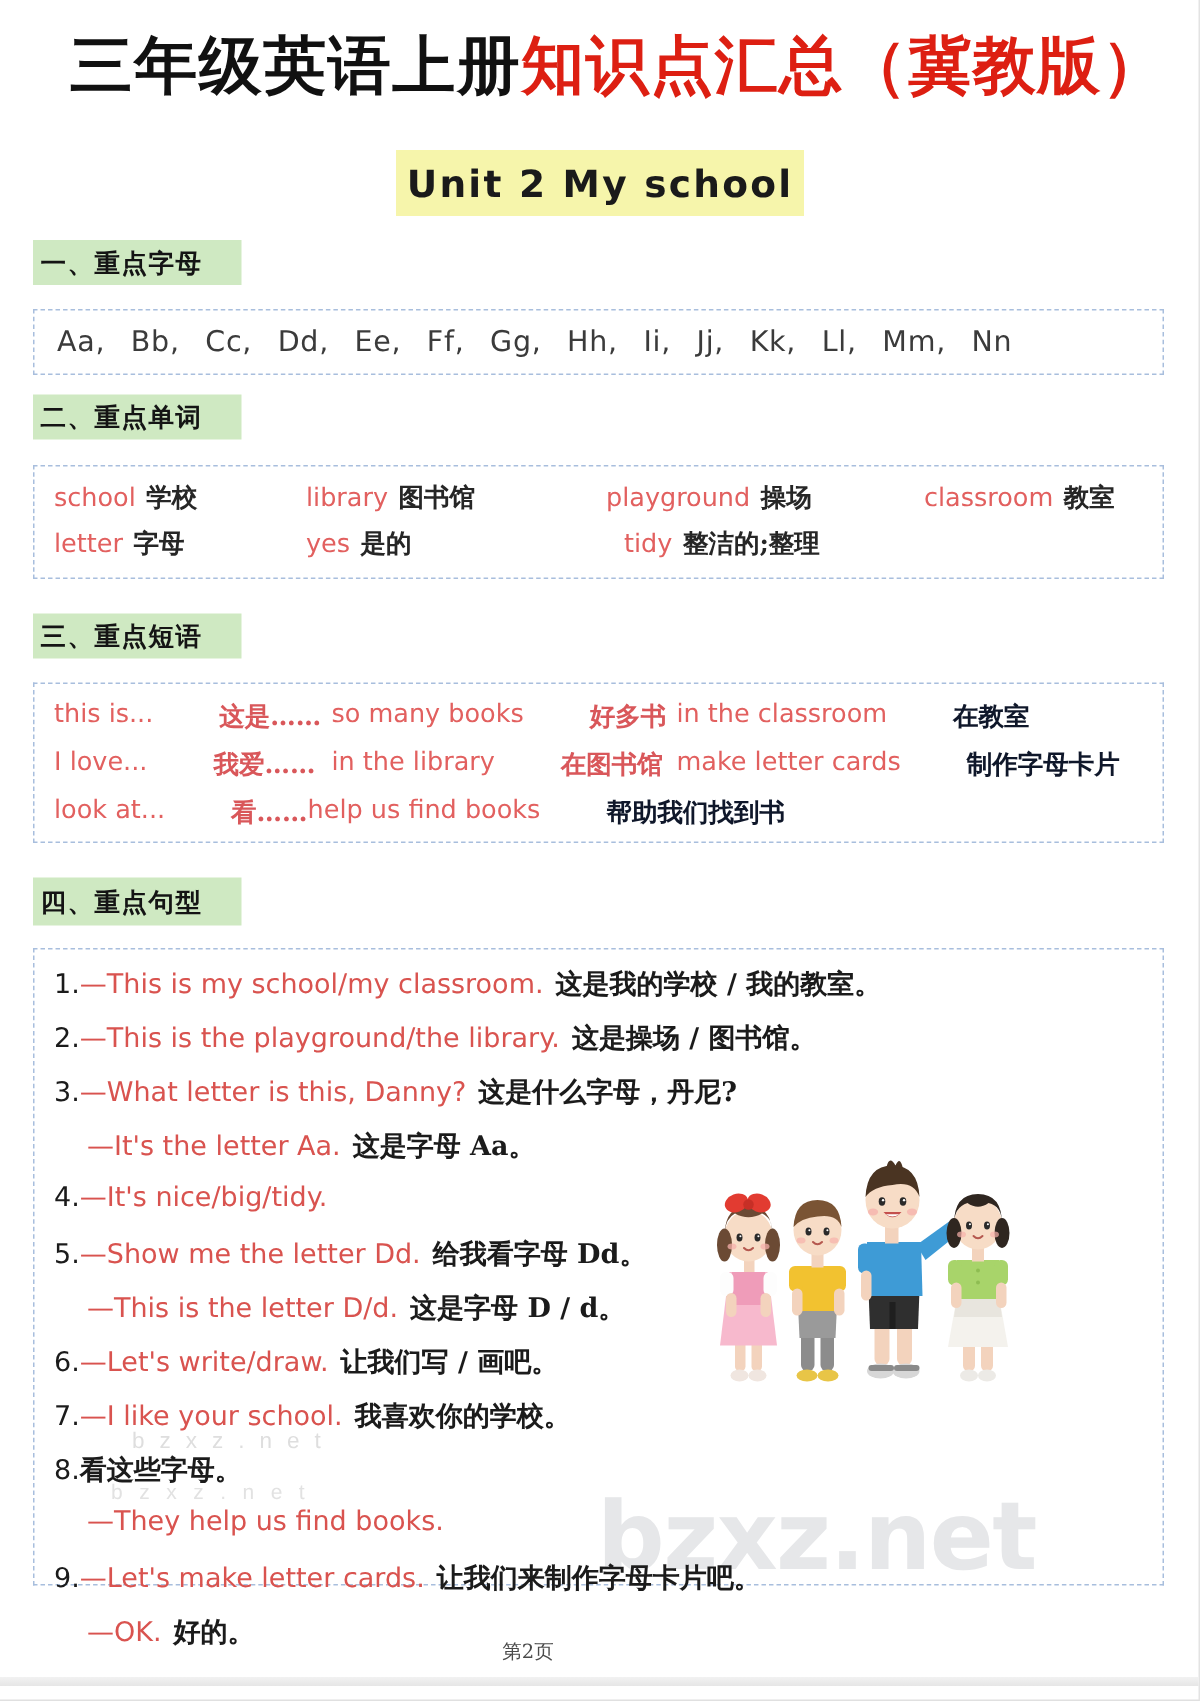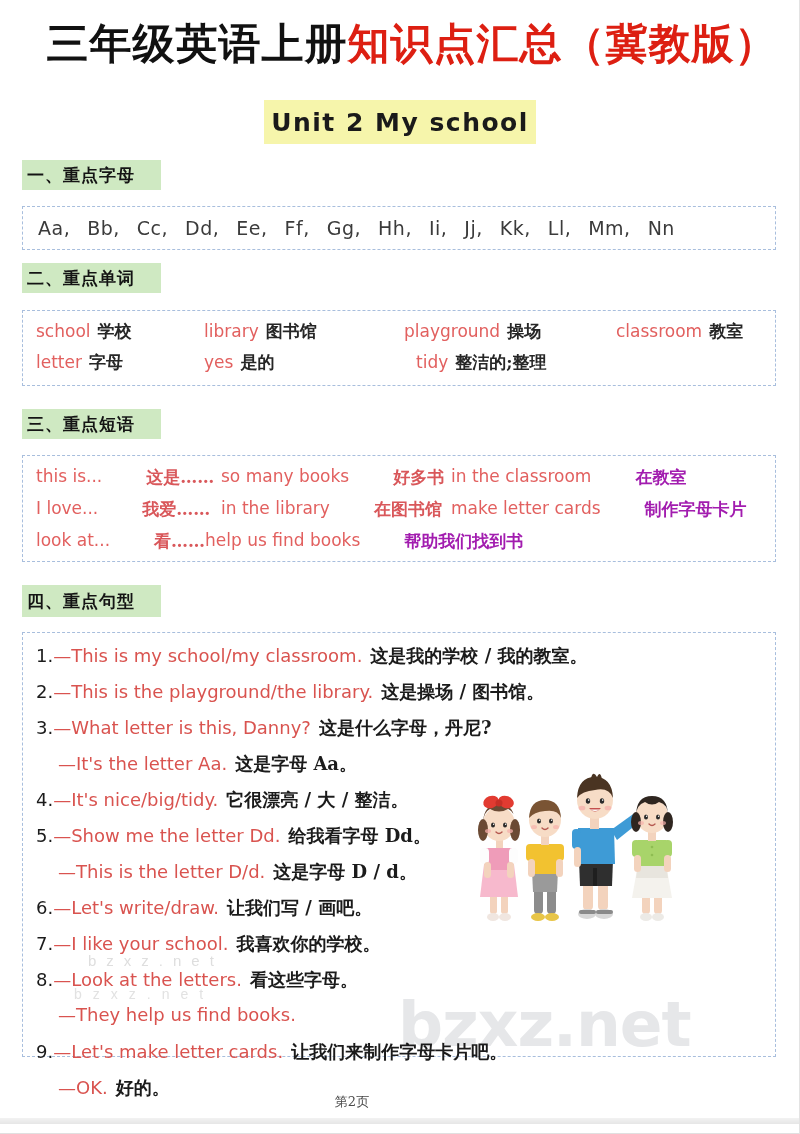--- a/index.html
+++ b/index.html
@@ -220,21 +220,21 @@
     font-size: 17px;
     color: #e2605f;
     margin-right: 7px;
   }
   .p-zh {
     font-family: "DejaVu Serif", "Liberation Serif", serif;
     font-size: 17px;
     font-weight: 600;
     color: #d9575a;
   }
-  .p-zh.dark { color: #a21caf; }
+  .p-zh.dark { color: #0f172a; }
 
   
   .sentences-wrap {
     position: absolute;
     left: 36px;
     top: 644px;
     width: 730px;
     z-index: 4;
   }
   .s-line {
@@ -432,21 +432,20 @@
         <span class="s-en">—What letter is this, Danny?</span>
         <span class="s-zh">这是什么字母，丹尼?</span>
       </div>
       <div class="s-line indent">
         <span class="s-en">—It's the letter Aa.</span>
         <span class="s-zh">这是字母 Aa。</span>
       </div>
       <div class="s-line">
         <span class="s-num">4.</span>
         <span class="s-en">—It's nice/big/tidy.</span>
-        <span class="s-zh">它很漂亮 / 大 / 整洁。</span>
       </div>
       <div class="s-line">
         <span class="s-num">5.</span>
         <span class="s-en">—Show me the letter Dd.</span>
         <span class="s-zh">给我看字母 Dd。</span>
       </div>
       <div class="s-line indent">
         <span class="s-en">—This is the letter D/d.</span>
         <span class="s-zh">这是字母 D / d。</span>
       </div>
@@ -455,21 +454,20 @@
         <span class="s-en">—Let's write/draw.</span>
         <span class="s-zh">让我们写 / 画吧。</span>
       </div>
       <div class="s-line">
         <span class="s-num">7.</span>
         <span class="s-en">—I like your school.</span>
         <span class="s-zh">我喜欢你的学校。</span>
       </div>
       <div class="s-line">
         <span class="s-num">8.</span>
-        <span class="s-en">—Look at the letters.</span>
         <span class="s-zh">看这些字母。</span>
       </div>
       <div class="s-line indent">
         <span class="s-en">—They help us find books.</span>
       </div>
       <div class="s-line">
         <span class="s-num">9.</span>
         <span class="s-en">—Let's make letter cards.</span>
         <span class="s-zh">让我们来制作字母卡片吧。</span>
       </div>

